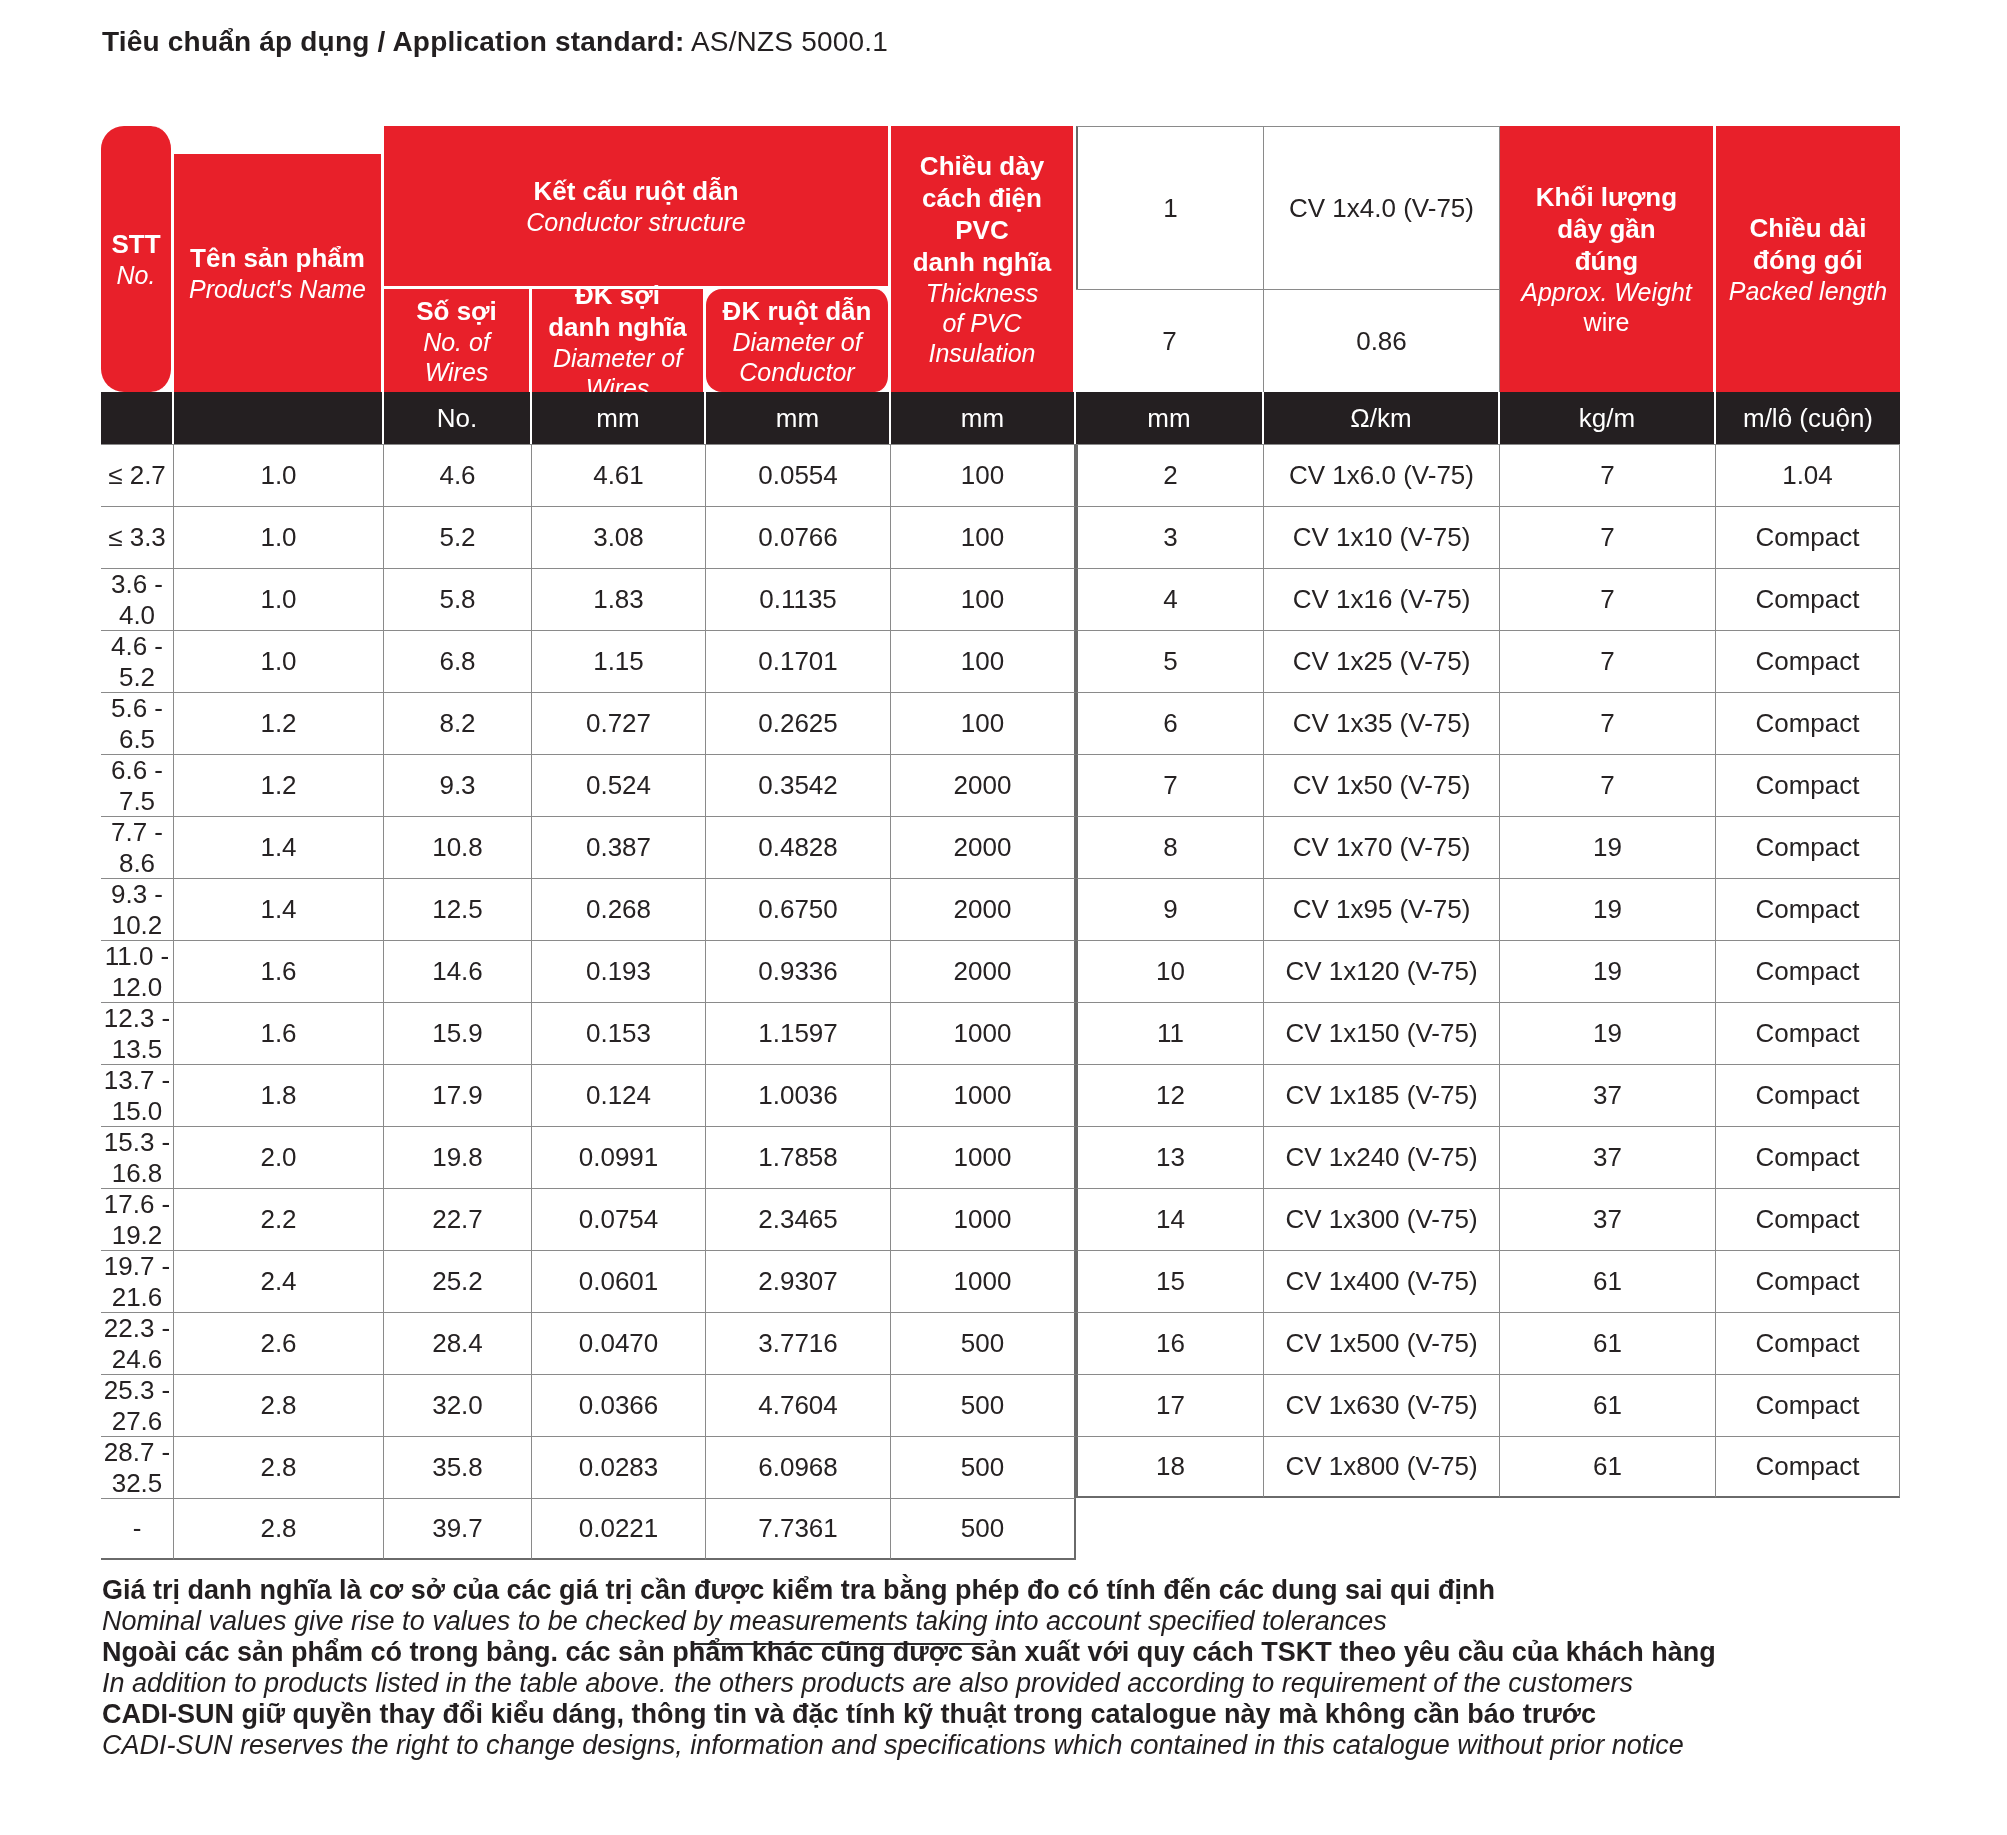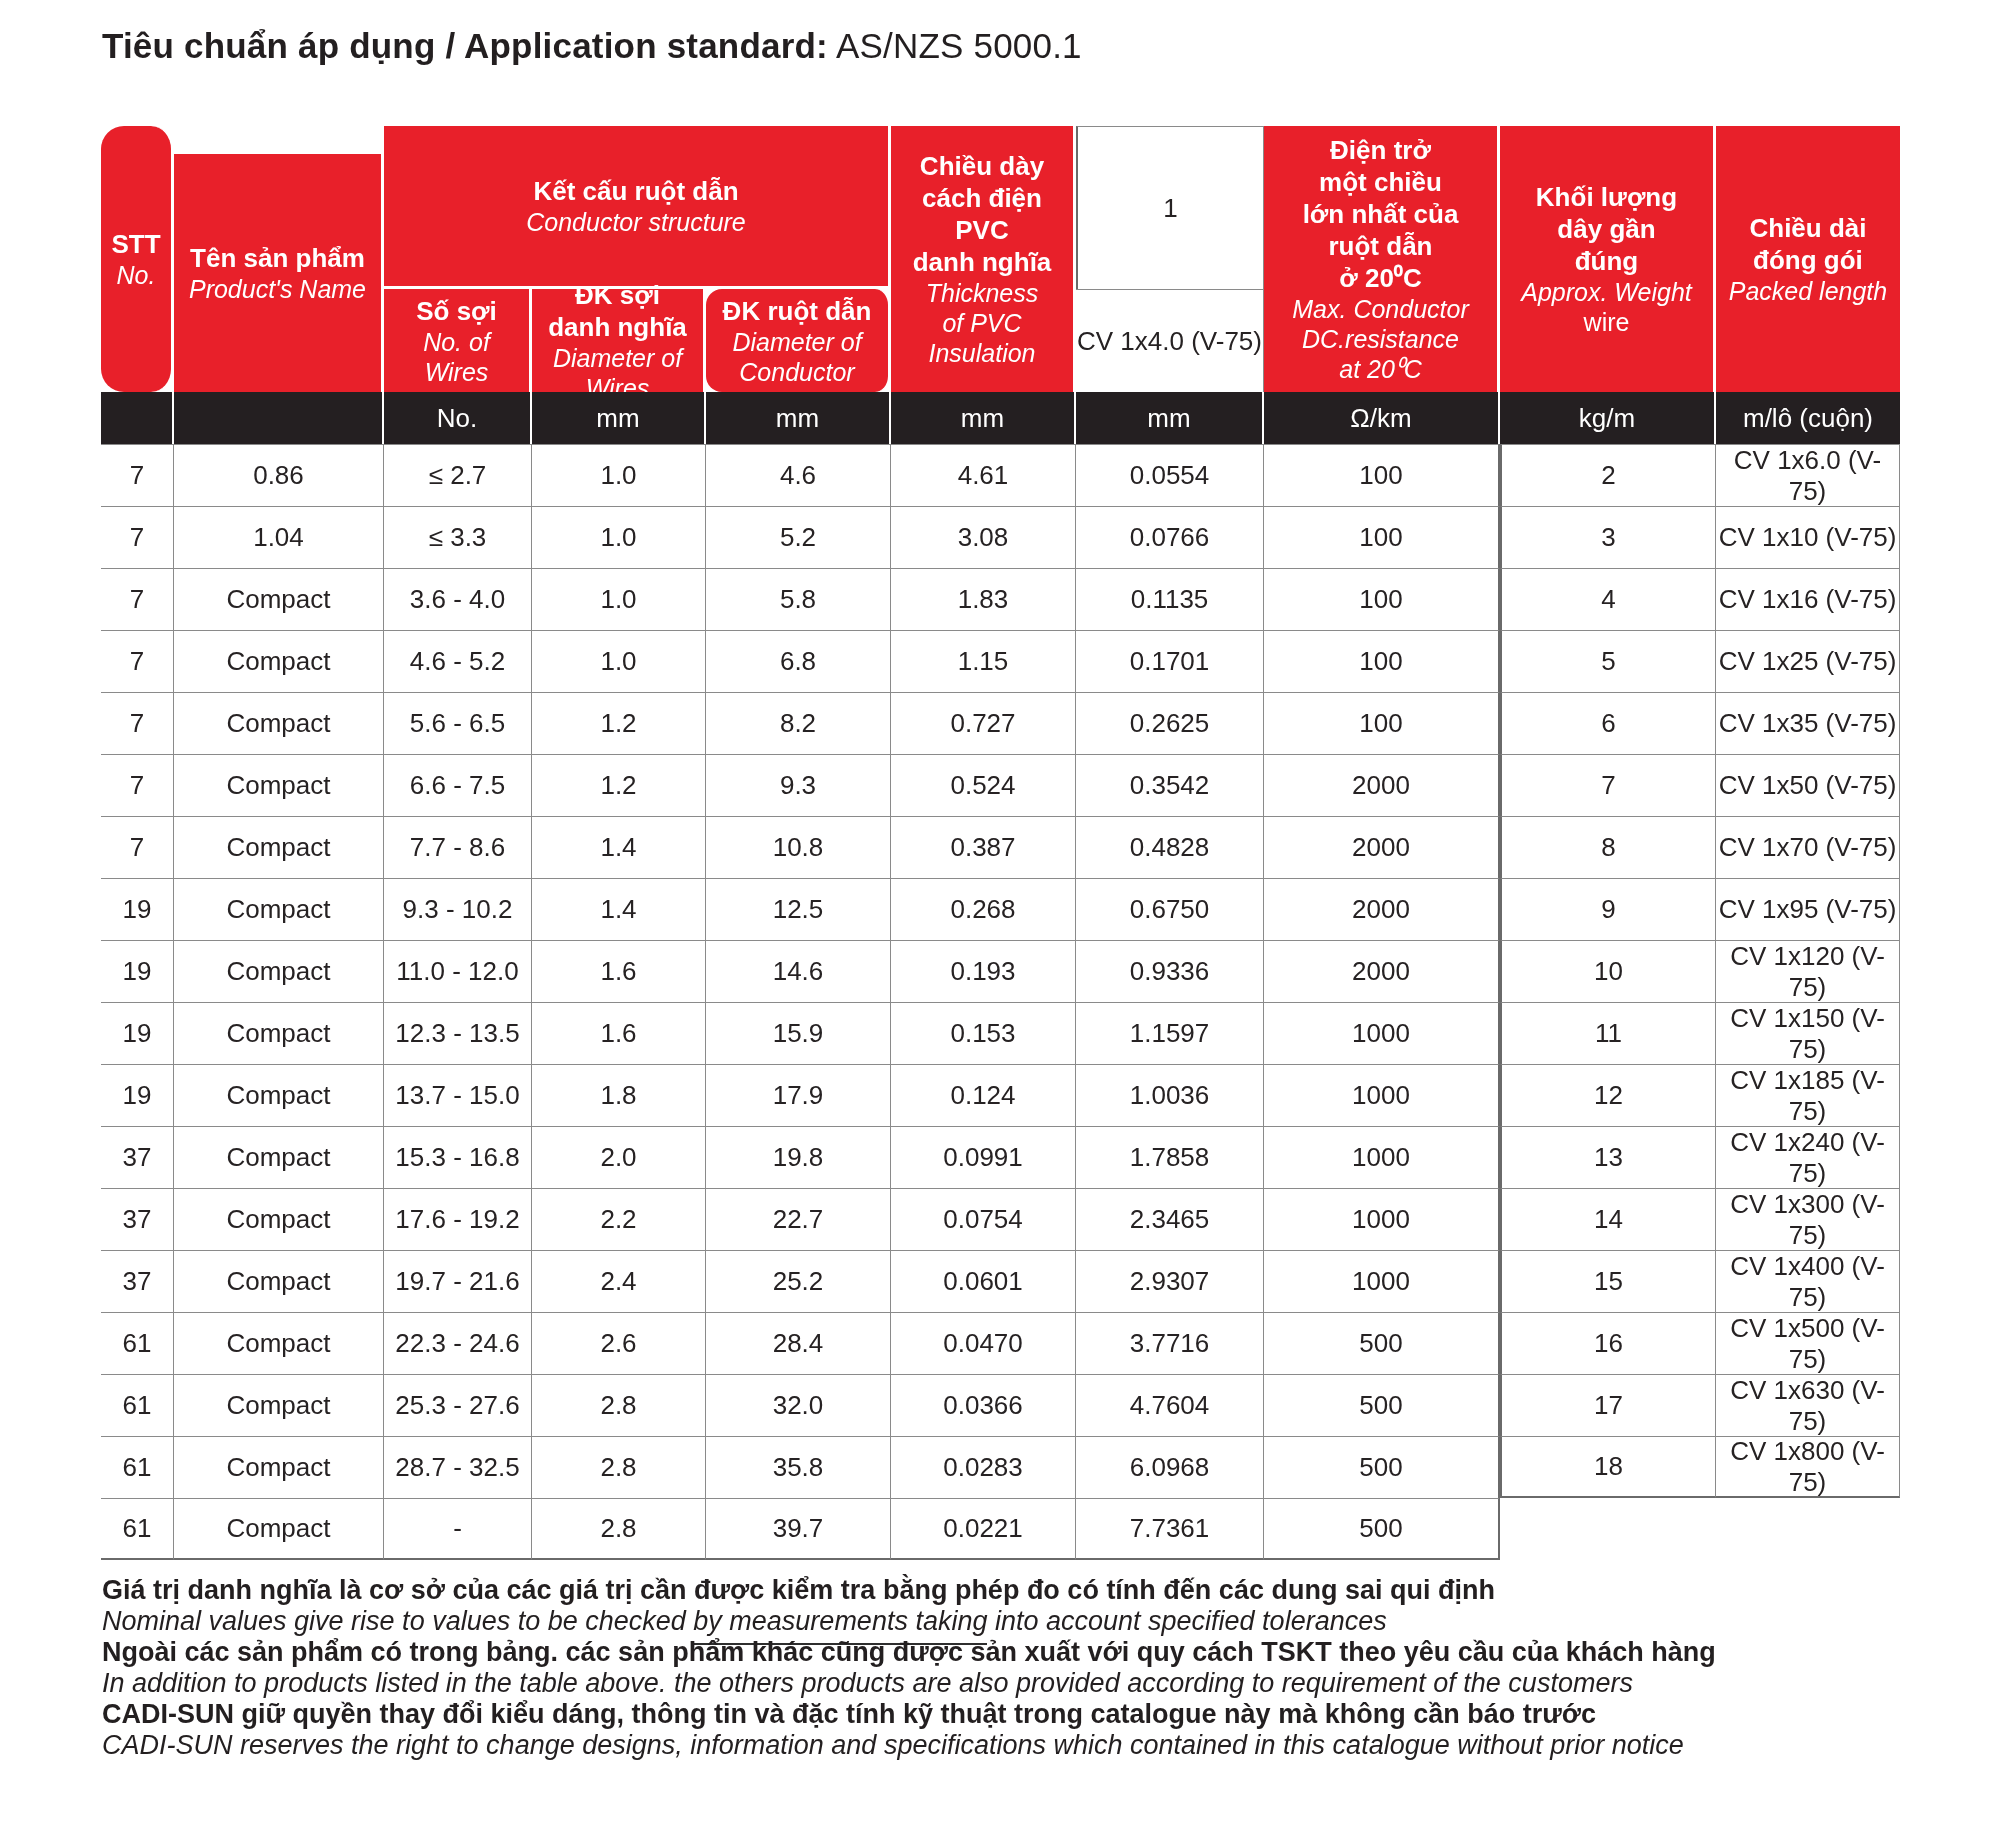--- a/index.html
+++ b/index.html
@@ -1,18 +1,18 @@
 <!DOCTYPE html>
 <html style="font-size:14px"><head>
 <meta charset="utf-8">
 <style>
   html,body{margin:0;padding:0;background:#ffffff;}
   body{width:2008px;height:1835px;position:relative;font-family:"Liberation Sans",sans-serif;color:#231f20;}
 
-  .title{position:absolute;left:102px;top:26px;font-size:35px;letter-spacing:0.2px;white-space:nowrap;}
+  .title{position:absolute;left:102px;top:26px;font-size:28px;letter-spacing:0.2px;white-space:nowrap;}
   .title .b{font-weight:bold;}
 
   .grid{
     position:absolute;left:101px;top:126px;
     display:grid;
     grid-template-columns:73px 210px 148px 174px 185px 185px 188px 236px 216px 184px;
     grid-template-rows:163px 103px 52px;
     grid-auto-rows:62px;
     grid-auto-flow:row;
   }
@@ -92,30 +92,20 @@
   </div>
   <div class="cell red h6">
     <div class="vi">Chiều dày
 cách điện
 PVC
 danh nghĩa</div>
     <div class="en">Thickness
 of PVC
 Insulation</div>
   </div>
-  <div class="cell red h8">
-    <div class="vi">Điện trở
-một chiều
-lớn nhất của
-ruột dẫn
-ở 20⁰C</div>
-    <div class="en">Max. Conductor
-DC.resistance
-at 20⁰C</div>
-  </div>
   <div class="cell red h9">
     <div class="vi">Khối lượng
 dây gần
 đúng</div>
     <div class="en">Approx. Weight</div>
     <div class="en2">wire</div>
   </div>
   <div class="cell red h10">
     <div class="vi">Chiều dài
 đóng gói</div>

